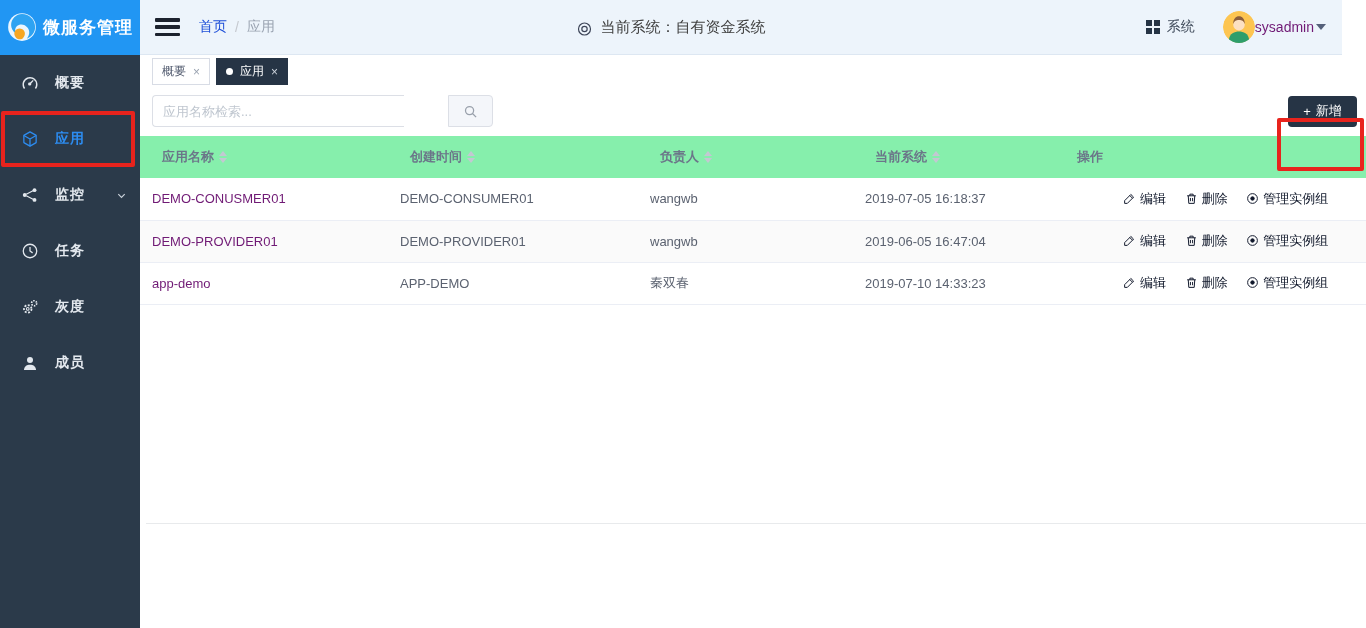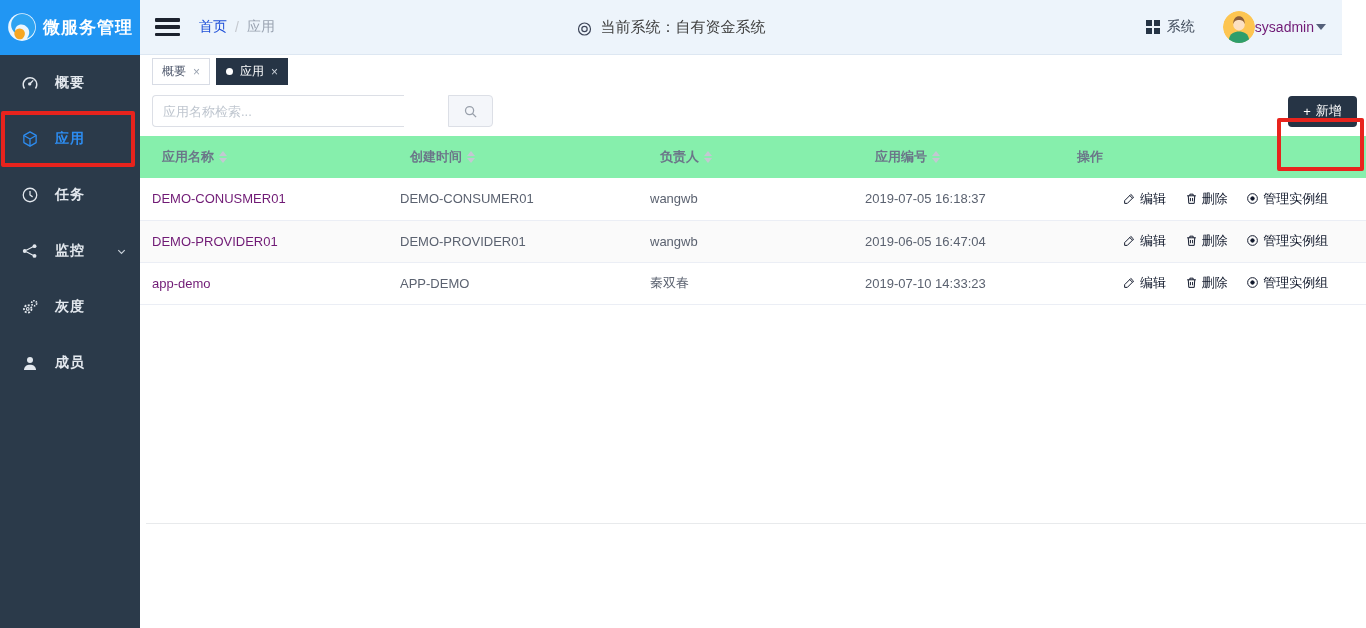--- a/index.html
+++ b/index.html
@@ -152,42 +152,42 @@
     <span class="s-icon">
       <svg width="18" height="18" viewBox="0 0 24 24" fill="none" stroke="currentColor" stroke-width="1.7" stroke-linejoin="round">
         <path d="M12 2.5l8.2 4.7v9.6L12 21.5l-8.2-4.7V7.2L12 2.5z"></path>
         <path d="M12 12l8.2-4.7M12 12L3.8 7.3M12 12v9.5"></path>
       </svg>
     </span>
     <span>应用</span>
   </div>
   <div class="side-item">
     <span class="s-icon">
-      <svg width="18" height="18" viewBox="0 0 24 24" fill="none" stroke="currentColor" stroke-width="1.7">
-        <circle cx="12" cy="12" r="9"></circle>
-          <path d="M12 6.5V12l3.5 2.5"></path>
-      </svg>
-    </span>
-    <span>任务</span>
-  </div>
-  <div class="side-item">
-    <span class="s-icon">
       <svg width="18" height="18" viewBox="0 0 24 24" fill="currentColor">
         <circle cx="5" cy="12" r="2.6"></circle>
           <circle cx="18" cy="5.5" r="2.6"></circle>
           <circle cx="18" cy="18.5" r="2.6"></circle>
         <path d="M7 11l9-4.6m-9 6.6l9 4.6" stroke="currentColor" stroke-width="1.6" fill="none"></path>
       </svg>
     </span>
     <span>监控</span>
     <span class="chev">
       <svg width="11" height="11" viewBox="0 0 24 24" fill="none" stroke="currentColor" stroke-width="2.6">
           <path d="M5 9l7 7 7-7"></path>
         </svg>
     </span>
+  </div>
+  <div class="side-item">
+    <span class="s-icon">
+      <svg width="18" height="18" viewBox="0 0 24 24" fill="none" stroke="currentColor" stroke-width="1.7">
+        <circle cx="12" cy="12" r="9"></circle>
+          <path d="M12 6.5V12l3.5 2.5"></path>
+      </svg>
+    </span>
+    <span>任务</span>
   </div>
   <div class="side-item">
     <span class="s-icon">
       <svg width="18" height="18" viewBox="0 0 24 24" fill="none" stroke="currentColor">
         <circle cx="9" cy="14.5" r="5" stroke-width="2.4" stroke-dasharray="2.6 2"></circle>
         <circle cx="9" cy="14.5" r="1.8" stroke-width="1.4"></circle>
         <circle cx="17.5" cy="7" r="3.4" stroke-width="2.2" stroke-dasharray="2 1.6"></circle>
       </svg>
     </span>
     <span>灰度</span>
@@ -268,21 +268,21 @@
           <span class="th-inner">
               <span>负责人</span>
           <span class="sort-icon">
                 <i class="up"></i>
                 <i class="dn"></i>
               </span>
             </span>
         </th>
         <th>
           <span class="th-inner">
-              <span>应用编号</span>
+              <span>当前系统</span>
           <span class="sort-icon">
                 <i class="up"></i>
                 <i class="dn"></i>
               </span>
             </span>
         </th>
         <th>
           <span class="th-inner">
               <span>操作</span>
             </span>

